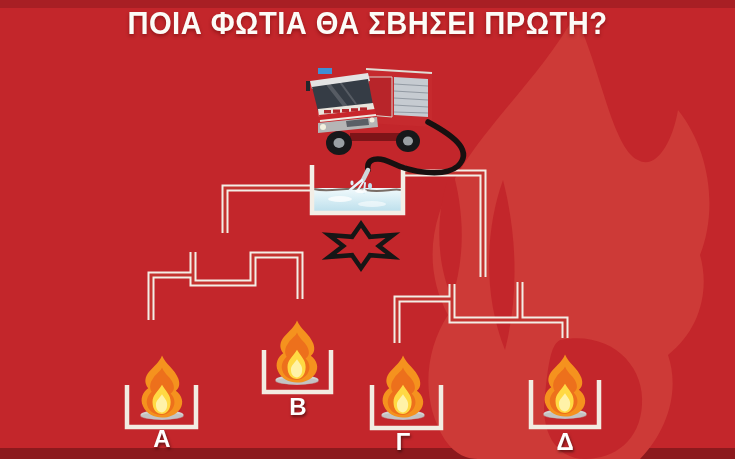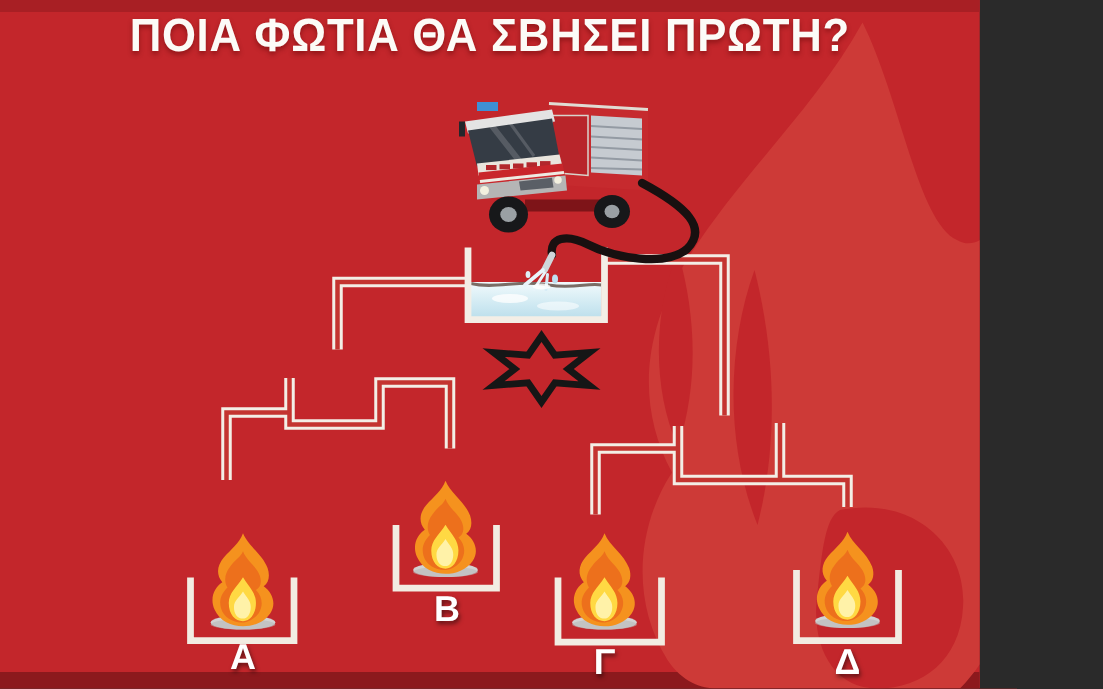--- a/index.html
+++ b/index.html
@@ -1,17 +1,17 @@
 <!DOCTYPE html>
 <html><head>
 <meta charset="utf-8">
 <style>
   html,body { margin:0; padding:0; background:#2a2a2a; }
   .stage {
-    position:relative; width:653px; height:459px; overflow:hidden;
+    position:relative; width:735px; height:459px; overflow:hidden;
     background:#c3262b;
     font-family:"Liberation Sans", sans-serif;
   }
   .stage svg.art { position:absolute; left:0; top:0; }
   .title {
     position:absolute; top:6px; left:0; right:0;
     text-align:center;
     font-size:31px; font-weight:bold; color:#fcfbf7;
     letter-spacing:0.5px;
     transform:scaleX(0.94);

